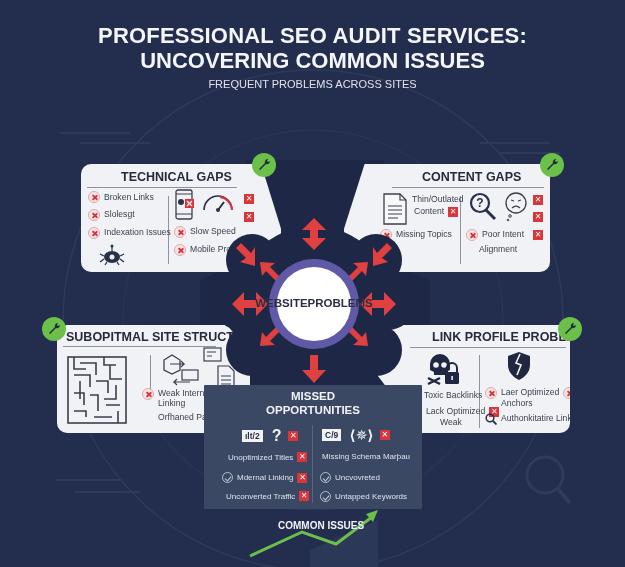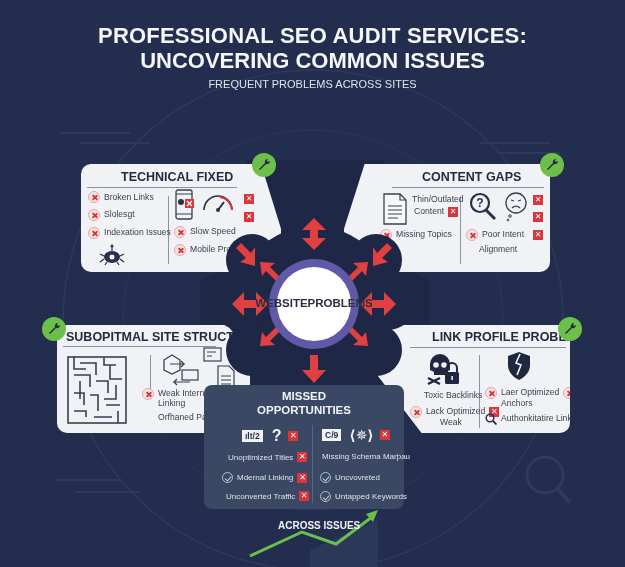--- a/index.html
+++ b/index.html
@@ -24,21 +24,21 @@
   .xc::after { transform: rotate(-45deg); }
   .xs { display: inline-block; width: 10px; height: 10px; background: #d9353b; color: #fff; font-size: 8px; font-weight: bold; text-align: center; line-height: 10px; }
   .ck { display: inline-block; width: 11px; height: 11px; border-radius: 50%; border: 1px solid #b8bfcc; position: relative; flex: 0 0 11px; }
   .ck::after { content: ""; position: absolute; left: 3px; top: 1.5px; width: 3px; height: 5px; border-right: 1.2px solid #c9cfdb; border-bottom: 1.2px solid #c9cfdb; transform: rotate(40deg); }
   .wrench { position: absolute; width: 24px; height: 24px; border-radius: 50%; background: #6cc04a; display: flex; align-items: center; justify-content: center; }
 
   .hub { position: absolute; left: 269px; top: 259px; width: 90px; height: 90px; border-radius: 50%; background: #6059a8; }
   .hub-inner { position: absolute; left: 8px; top: 8px; width: 74px; height: 74px; border-radius: 50%; background: #fff; display: flex; align-items: center; justify-content: center; }
   .hub-inner span { font-weight: bold; font-size: 11.5px; color: #2a2f44; line-height: 1.15; }
 
-  .missed { position: absolute; left: 204px; top: 385px; width: 200px; height: 124px; background: #3b4864; border-radius: 8px; }
+  .missed { position: absolute; left: 204px; top: 385px; width: 218px; height: 124px; background: #3b4864; border-radius: 1px; }
   .missed-title { position: absolute; left: 0; width: 100%; text-align: center; color: #f1f3f8; font-weight: bold; font-size: 11.5px; }
   .mi { position: absolute; font-size: 8px; color: #dde2ec; white-space: nowrap; display: flex; align-items: center; gap: 4px; }
   .badge { display: inline-block; background: #f1f2f5; color: #2a3042; font-size: 8.5px; padding: 1px 3px; font-weight: bold; }
   .fixed { position: absolute; left: 278px; top: 520px; color: #f0f2f7; font-weight: bold; font-size: 10px; }
 </style>
 </head>
 <body>
 
 <div class="canvas">
 
@@ -57,21 +57,21 @@
     <path d="M245,160 L385,160 L360,250 L430,280 L430,340 L370,360 L430,410 L200,410 L262,360 L200,340 L200,280 L270,250 Z" fill="#1e2745"></path>
 
     <polygon points="310,550 378,520 378,567 310,567" fill="#2c3858"></polygon>
   </svg>
 
   <div class="title l1">PROFESSIONAL SEO AUDIT SERVICES:</div>
   <div class="title l2">UNCOVERING COMMON ISSUES</div>
   <div class="subtitle">FREQUENT PROBLEMS ACROSS SITES</div>
 
   <div class="card" style="left:81px; top:164px; width:200px; height:108px; clip-path: polygon(0 0, 90% 0, 100% 60%, 100% 100%, 0 100%);">
-    <div class="card-title" style="left:40px; top:6px;">TECHNICAL FIXED</div>
+    <div class="card-title" style="left:40px; top:6px;">TECHNICAL GAPS</div>
     <div class="rule" style="left:6px; top:23px; width:150px;"></div>
     <div class="vrule" style="left:87px; top:32px; height:68px;"></div>
     <div class="item" style="left:7px; top:27px;align-items:flex-end;">
         <span class="xc"></span>
         <span>Broken Links</span>
       </div>
     <div class="item" style="left:7px; top:45px;">
         <span class="xc"></span>
         <span>Slolesgt</span>
       </div>
@@ -338,15 +338,15 @@
     <div class="mi" style="left:116px; top:106px;">
         <span class="ck"></span>
         <span>Untapped Keywords</span>
       </div>
   </div>
 
   <svg class="bgsvg" width="625" height="567">
     <polyline points="250,556 302,532 336,544 372,517" fill="none" stroke="#6cc04a" stroke-width="3"></polyline>
     <polygon points="378,510 366,514 373,522" fill="#6cc04a"></polygon>
   </svg>
-  <div class="fixed">ACROSS ISSUES</div>
+  <div class="fixed">COMMON ISSUES</div>
 
 </div>
 
 </body></html>

